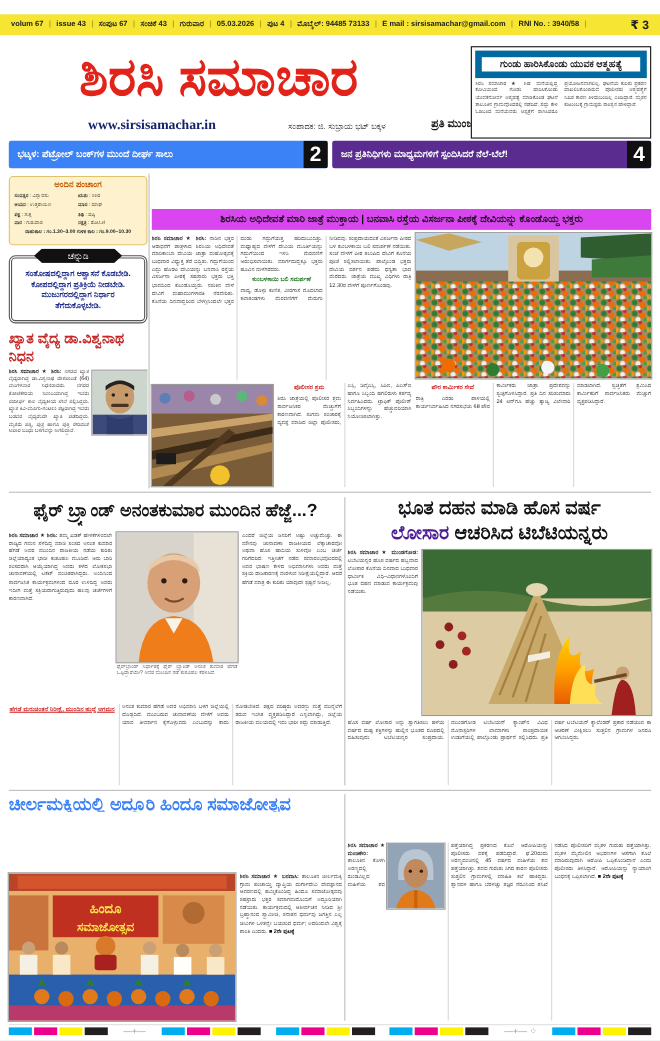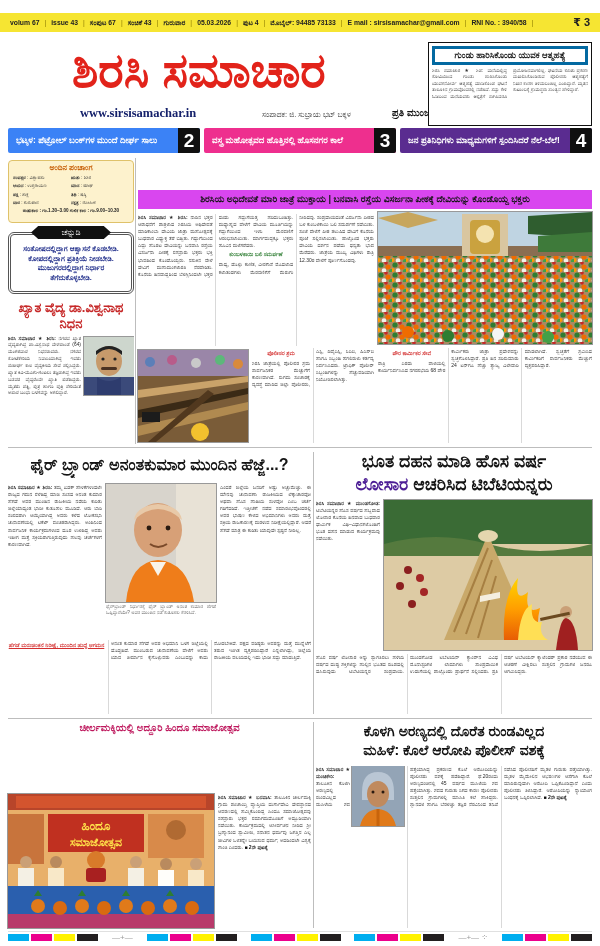--- a/index.html
+++ b/index.html
@@ -15,21 +15,21 @@
   
   #mast-title{left:72px;top:36px;width:360px;height:70px;font-size:48px;font-weight:bold;color:#e2231a;
               line-height:70px;white-space:nowrap;overflow:hidden;}
   #mast-web{left:80px;top:106px;width:180px;font-family:"Liberation Serif","DejaVu Serif",serif;
             font-weight:bold;font-size:12.5px;color:#15216b;}
   #mast-editor{left:262px;top:110px;width:130px;font-size:7.5px;color:#333;}
   #mast-tag{left:392px;top:107px;width:135px;font-size:10px;font-weight:bold;color:#111;}
   
   #brief{left:428px;top:42px;width:164px;height:84px;border:1.5px solid #111;background:#fff;
          box-sizing:border-box;padding:3px;}
-  #brief .bh{border:3px solid #0369a1;font-size:8.6px;font-weight:bold;text-align:center;padding:1px 0;
+  #brief .bh{border:6px solid #0369a1;font-size:8.6px;font-weight:bold;text-align:center;padding:1px 0;
              white-space:nowrap;overflow:hidden;}
   #brief .bb{margin-top:3px;font-size:4.8px;line-height:1.35;text-align:justify;column-count:2;
              column-gap:6px;height:56px;overflow:hidden;color:#333;}
   
   #banners{left:8px;top:128px;width:584px;height:25px;display:flex;gap:4px;}
   .banner{position:relative;flex:1;border-radius:2px;display:flex;align-items:center;
           padding:0 26px 0 8px;box-sizing:border-box;color:#fff;font-weight:bold;font-size:8.6px;
           white-space:nowrap;overflow:hidden;}
   .banner .num{position:absolute;right:0;top:0;width:22px;height:25px;background:#101010;color:#fff;
                display:flex;align-items:center;justify-content:center;font-size:19px;font-weight:bold;}
@@ -44,21 +44,21 @@
   .prow span{flex:1;white-space:nowrap;overflow:hidden;}
   #panchanga .pf{font-size:4.6px;font-weight:bold;text-align:center;color:#222;margin-top:1px;white-space:nowrap;overflow:hidden;}
   #chennudi{left:8px;top:232px;width:126px;height:62px;}
   #chennudi .tag{position:absolute;left:23px;top:-6px;width:80px;height:13px;background:#111;color:#fff;
                  font-size:8px;font-weight:normal;display:flex;align-items:center;justify-content:center;
                  clip-path:polygon(0 50%,9% 0,91% 0,100% 50%,91% 100%,9% 100%);z-index:2;}
   #chennudi .cbox{position:absolute;left:0;top:0;width:126px;height:62px;border:3px double #555;
                   border-radius:6px;box-sizing:border-box;padding:9px 6px 3px;font-size:7.2px;font-weight:bold;
                   color:#1f2d8a;text-align:center;line-height:1.35;overflow:hidden;}
   #doctor{left:8px;top:300px;width:126px;height:140px;overflow:hidden;}
-  #doctor .dh{font-size:13px;font-weight:bold;color:#c62828;text-align:center;line-height:1.25;}
+  #doctor .dh{font-size:13px;font-weight:bold;color:#c62828;text-align:left;line-height:1.25;}
   #doctor .db{margin-top:3px;font-size:4.9px;line-height:1.4;text-align:justify;color:#2a2a2a;}
   #doctor svg{float:right;margin:1px 0 2px 3px;}
   
   #main-head{left:138px;top:158px;width:454px;height:30px;font-size:25px;font-weight:bold;color:#9e2a20;
              text-align:center;white-space:nowrap;overflow:hidden;line-height:30px;}
   #main-sub{left:138px;top:190px;width:454px;height:19px;background:#d946ef;font-size:9px;font-weight:bold;
             text-align:center;line-height:19px;white-space:nowrap;overflow:hidden;color:#151515;}
   .bodytext{font-size:5px;line-height:1.42;text-align:justify;color:#2a2a2a;overflow:hidden;
             column-gap:6px;column-rule:1px solid #d9d9d9;}
   .dl{font-weight:bold;}
@@ -81,22 +81,22 @@
   #fb-col2{left:220px;top:484px;width:91px;height:150px;column-count:1;}
   #fb-bottom{left:8px;top:640px;width:303px;height:74px;column-count:3;}
   
   #ls-head{left:316px;top:450px;width:276px;height:46px;text-align:center;font-weight:bold;font-size:17.5px;
            line-height:23px;white-space:nowrap;overflow:hidden;color:#141414;}
   #ls-head .red{color:#4c1d95;margin-top:24px;}
   #ls-col1{left:316px;top:500px;width:64px;height:150px;column-count:1;}
   #ls-photo{left:384px;top:500px;width:208px;height:150px;}
   #ls-bottom{left:316px;top:654px;width:276px;height:60px;column-count:3;}
   
-  #sj-kick{left:8px;top:722px;width:303px;height:16px;font-size:10px;font-weight:bold;text-align:center;
-           white-space:nowrap;overflow:hidden;color:#be185d;}
+  #sj-kick{left:8px;top:722px;width:303px;height:16px;font-size:16px;font-weight:bold;text-align:left;
+           white-space:nowrap;overflow:hidden;color:#3b82f6;}
   #sj-head{left:8px;top:738px;width:303px;height:52px;font-size:20px;font-weight:bold;color:#2d3a9e;
            text-align:center;line-height:25px;overflow:hidden;}
   #sj-photo{left:8px;top:794px;width:206px;height:134px;}
   #sj-col{left:218px;top:794px;width:93px;height:134px;column-count:1;}
   .continued{font-weight:bold;color:#111;}
   
   #mr-head{left:316px;top:722px;width:276px;height:40px;font-size:14px;font-weight:bold;text-align:center;
            line-height:19px;overflow:hidden;color:#111;}
   #mr-body{left:316px;top:766px;width:276px;height:162px;column-count:3;}
   #mr-body svg{float:right;margin:0 0 2px 2px;}
@@ -134,24 +134,20 @@
 
   <div id="brief" class="abs">
     <div class="bh">ಗುಂಡು ಹಾರಿಸಿಕೊಂಡು ಯುವಕ ಆತ್ಮಹತ್ಯೆ</div>
     <div class="bb">ಶಿರಸಿ ಸಮಾಚಾರ ★ ಶಿಡ: ಮನೆಯಲ್ಲಿದ್ದ ಕೋವಿಯಿಂದ ಗುಂಡು ಹಾರಿಸಿಕೊಂಡು ಯುವಕನೋರ್ವ ಆತ್ಮಹತ್ಯೆ ಮಾಡಿಕೊಂಡ ಘಟನೆ ತಾಲೂಕಿನ ಗ್ರಾಮವೊಂದರಲ್ಲಿ ನಡೆದಿದೆ. ಸದ್ದು ಕೇಳಿ ಓಡಿಬಂದ ಮನೆಯವರು ಆಸ್ಪತ್ರೆಗೆ ಸಾಗಿಸಿದರೂ ಪ್ರಯೋಜನವಾಗಲಿಲ್ಲ. ಘಟನೆಯ ಕುರಿತು ಪ್ರಕರಣ ದಾಖಲಿಸಿಕೊಂಡಿರುವ ಪೊಲೀಸರು ಆತ್ಮಹತ್ಯೆಗೆ ನಿಖರ ಕಾರಣ ತಿಳಿದುಬಂದಿಲ್ಲ ಎಂದಿದ್ದಾರೆ. ಮೃತನ ಕುಟುಂಬಕ್ಕೆ ಗ್ರಾಮಸ್ಥರು ಸಾಂತ್ವನ ಹೇಳಿದ್ದಾರೆ.</div>
   </div>
 
   <div id="banners" class="abs">
     <div class="banner b0">
       <span>ಭಟ್ಕಳ: ಪೆಟ್ರೋಲ್ ಬಂಕ್‌ಗಳ ಮುಂದೆ ದೀರ್ಘ ಸಾಲು</span>
       <span class="num">2</span>
-    </div>
-    <div class="banner b1">
-      <span>ವಸ್ತ್ರ ಮಹೋತ್ಸವದ ಹೊತ್ತಿನಲ್ಲಿ ಹೊಸನಗರ ಕಾಲೆ</span>
-      <span class="num">3</span>
     </div>
     <div class="banner b2">
       <span>ಜನ ಪ್ರತಿನಿಧಿಗಳು ಮಾಧ್ಯಮಗಳಿಗೆ ಸ್ಪಂದಿಸಿದರೆ ನೆಲೆ-ಬೆಲೆ!</span>
       <span class="num">4</span>
     </div>
   </div>
 
   <div id="panchanga" class="abs">
     <div class="pt">ಅಂದಿನ ಪಂಚಾಂಗ</div>
     <div class="prow">
@@ -373,24 +369,20 @@
         <path d="M114 102 L122 102 L118 96 Z" fill="#2e7d32"></path>
           <path d="M158 102 L166 102 L162 96 Z" fill="#2e7d32"></path>
       </g>
     </svg>
   </div>
   <div id="sj-col" class="abs bodytext">
     <b class="dl">ಶಿರಸಿ ಸಮಾಚಾರ ★ ಬನವಾಸಿ: </b><span>ತಾಲೂಕಿನ ಚೀರ್ಲಮಕ್ಕಿ ಗ್ರಾಮ ಪಂಚಾಯ್ತಿ ವ್ಯಾಪ್ತಿಯ ದುರ್ಗಾದೇವಿ ದೇವಸ್ಥಾನದ ಆವರಣದಲ್ಲಿ ಹಮ್ಮಿಕೊಂಡಿದ್ದ ಹಿಂದೂ ಸಮಾಜೋತ್ಸವವು ಸಹಸ್ರಾರು ಭಕ್ತರ ಸಮಾಗಮದೊಂದಿಗೆ ಅದ್ದೂರಿಯಾಗಿ ನಡೆಯಿತು. ಕಾರ್ಯಕ್ರಮದಲ್ಲಿ ಆಶೀರ್ವಚನ ನೀಡಿದ ಶ್ರೀ ಬ್ರಹ್ಮಾನಂದ ಸ್ವಾಮೀಜಿ, ಸನಾತನ ಧರ್ಮವು ಜಗತ್ತಿನ ಎಲ್ಲ ಜೀವಿಗಳ ಒಳಿತನ್ನೇ ಬಯಸುವ ಧರ್ಮ; ಅದರಿಂದಲೇ ವಿಶ್ವಕ್ಕೆ ಶಾಂತಿ ಎಂದರು. </span>
     <span class="continued">■ 2ನೇ ಪುಟಕ್ಕೆ</span>
   </div>
 
-  <div id="mr-head" class="abs">
-    <div>ಕೊಳಗಿ ಅರಣ್ಯದಲ್ಲಿ ದೊರೆತ ರುಂಡವಿಲ್ಲದ</div>
-    <div>ಮಹಿಳೆ: ಕೊಲೆ ಆರೋಪಿ ಪೊಲೀಸ್ ವಶಕ್ಕೆ</div>
-  </div>
   <div id="mr-body" class="abs bodytext">
     <svg width="52" height="60" viewBox="0 0 52 60" class="photoframe">
       <rect width="52" height="60" fill="#93a4b6"></rect>
       <path d="M10 26 Q10 6 26 6 Q42 6 42 26 L42 34 L10 34 Z" fill="#b9c6d4"></path>
       <ellipse cx="26" cy="28" rx="11" ry="13" fill="#c08a5e"></ellipse>
       <circle cx="21" cy="26" r="1.5" fill="#2a1a10"></circle>
         <circle cx="31" cy="26" r="1.5" fill="#2a1a10"></circle>
       <path d="M8 60 Q12 44 26 43 Q40 44 44 60 Z" fill="#e07a1a"></path>
       <path d="M26 43 L26 60" stroke="#c8640c" stroke-width="3"></path>
     </svg>

